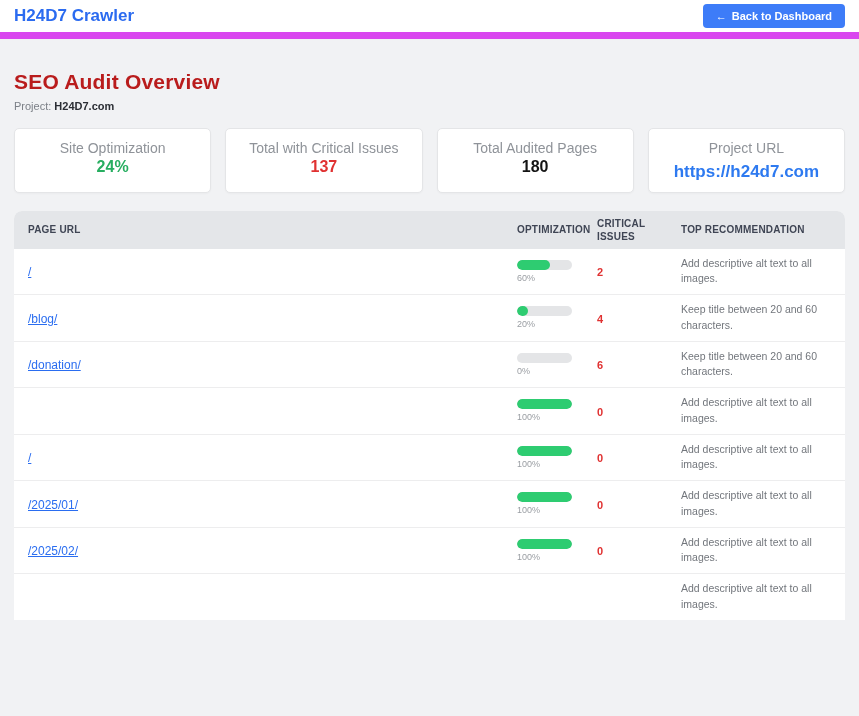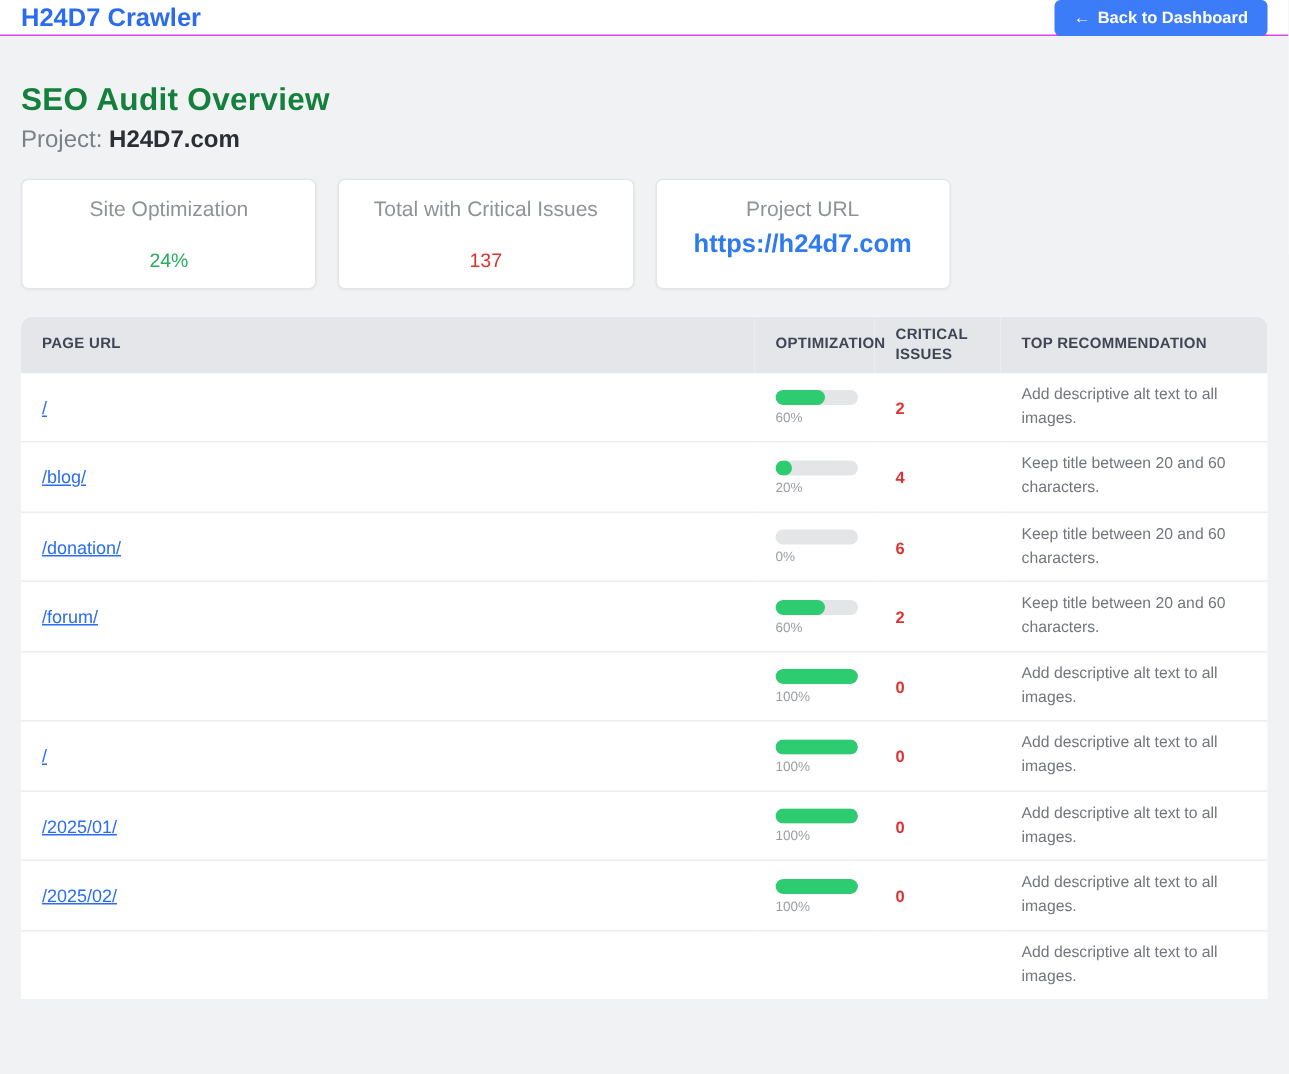--- a/index.html
+++ b/index.html
@@ -6,22 +6,22 @@
   html, body {
     width: 859px; height: 716px;
     overflow: hidden;
     background: #f1f2f4;
     font-family: "Liberation Sans", sans-serif;
     color: #16181d;
   }
   
   .topbar {
     background: #ffffff;
-    border-bottom: 1px solid #d946ef;
-    height: 24px;
+    border-bottom: 7px solid #d946ef;
+    height: 39px;
     display: flex;
     align-items: center;
     justify-content: space-between;
     padding: 0 14px;
   }
   .app-title {
     color: #2b6bf0;
     font-size: 17px;
     font-weight: bold;
   }
@@ -39,25 +39,25 @@
     align-items: center;
     gap: 5px;
   }
   
   .main { padding: 0 14px; }
   .page-title {
     margin-top: 31px;
     font-size: 21px;
     font-weight: bold;
     letter-spacing: 0.2px;
-    color: #15803d;
+    color: #b91c1c;
   }
   .subtitle {
     margin-top: 6px;
-    font-size: 16px;
+    font-size: 11px;
     color: #7c8087;
   }
   .subtitle b { color: #2b2e34; }
   
   .stats {
     margin-top: 16px;
     display: grid;
     grid-template-columns: repeat(4, 1fr);
     gap: 14px;
   }
@@ -68,23 +68,23 @@
     box-shadow: 0 1px 2px rgba(0,0,0,0.03);
     text-align: center;
     padding: 11px 8px 10px 8px;
     min-height: 57px;
   }
   .card-label {
     font-size: 14px;
     color: #8f9399;
   }
   .card-value {
-    margin-top: 20px;
-    font-size: 13px;
-    font-weight: normal;
+    margin-top: 2px;
+    font-size: 16px;
+    font-weight: bold;
     line-height: 1.15;
   }
   .card-value.green { color: #27ae60; }
   .card-value.red   { color: #e03131; }
   .card-value.dark  { color: #141414; }
   .card-value.link  { font-size: 17px; font-weight: 600; margin-top: 6px; }
   .card-value.link a { color: #2e7af0; text-decoration: none; }
   
   .table-wrap {
     margin-top: 18px;
@@ -171,20 +171,24 @@
   </div>
 
   <div class="stats">
     <div class="card">
       <div class="card-label">Site Optimization</div>
       <div class="card-value green">24%</div>
     </div>
     <div class="card">
       <div class="card-label">Total with Critical Issues</div>
       <div class="card-value red">137</div>
+    </div>
+    <div class="card">
+      <div class="card-label">Total Audited Pages</div>
+      <div class="card-value dark">180</div>
     </div>
     <div class="card">
       <div class="card-label">Project URL</div>
       <div class="card-value link">
         <a href="#">https://h24d7.com</a>
       </div>
     </div>
   </div>
 
   <div class="table-wrap">
@@ -251,37 +255,20 @@
       <div class="bar-label">0%</div>
     </td>
     <td class="col-crit">
       <span>6</span>
     </td>
     <td class="col-rec">
       <span>Keep title between 20 and 60 characters.</span>
     </td>
   </tr>
 
-  <tr>
-    <td class="col-url">
-      <a href="#">/forum/</a>
-    </td>
-    <td class="col-opt">
-      <div class="bar">
-        <div class="bar-fill" style="width: 60%;"></div>
-      </div>
-      <div class="bar-label">60%</div>
-    </td>
-    <td class="col-crit">
-      <span>2</span>
-    </td>
-    <td class="col-rec">
-      <span>Keep title between 20 and 60 characters.</span>
-    </td>
-  </tr>
 
   <tr>
     <td class="col-url">
       <a></a>
     </td>
     <td class="col-opt">
       <div class="bar">
         <div class="bar-fill" style="width: 100%;"></div>
       </div>
       <div class="bar-label">100%</div>

